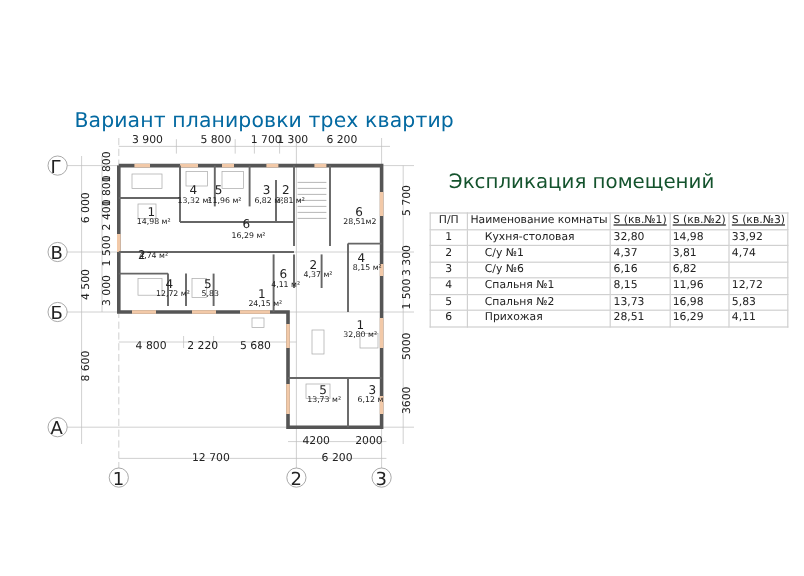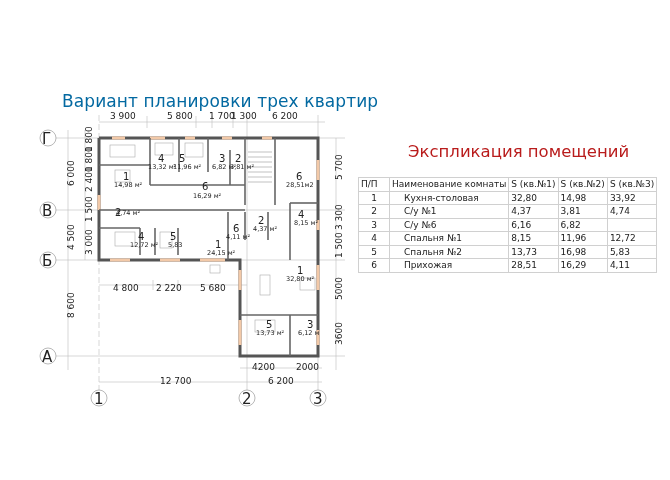--- a/index.html
+++ b/index.html
@@ -1,36 +1,36 @@
 <!DOCTYPE html>
 <html><head>
 <meta charset="utf-8">
 <style>
   html, body { margin:0; padding:0; background:#ffffff; }
   body { width:670px; height:480px; position:relative; overflow:hidden;
          font-family:"DejaVu Sans", sans-serif; color:#222; }
   .title { position:absolute; left:62px; top:91px; font-size:17px; color:#0369a1; letter-spacing:0.1px; }
-  .expl-title { position:absolute; left:408px; top:142px; font-size:16.5px; color:#b91c1c; }
+  .expl-title { position:absolute; left:374px; top:142px; font-size:16.5px; color:#14532d; }
   svg.plan { position:absolute; left:0; top:0; }
   .dim { font-family:"DejaVu Sans", sans-serif; font-size:9px; fill:#222; }
   .dimv { font-family:"DejaVu Sans", sans-serif; font-size:9px; fill:#222; }
   .axis-label { font-family:"DejaVu Sans", sans-serif; font-size:15px; fill:#222; }
   .room-num { font-family:"DejaVu Sans", sans-serif; font-size:10px; fill:#222; }
   .room-area { font-family:"DejaVu Sans", sans-serif; font-size:6.5px; fill:#222; }
 
   table.expl { position:absolute; left:358px; top:177px; border-collapse:collapse;
                font-size:9px; color:#222; }
   table.expl td, table.expl th { border:1px solid #d0d0d0; padding:0 2px; height:12.5px;
                font-weight:normal; white-space:nowrap; line-height:12px; }
-  table.expl th { text-align:left; }
+  table.expl th { text-align:center; }
   table.expl td.c { text-align:center; }
   table.expl td.name { padding-left:14px;margin-top:32px; }
   .col-pp { width:26px; }
   .col-name { width:106px; }
-  .col-s { width:40px; }
+  .col-s { width:40px;text-decoration:underline; }
 </style>
 </head>
 <body>
 
 <div class="title">Вариант планировки трех квартир</div>
 <div class="expl-title">Экспликация помещений</div>
 
 <svg class="plan" width="670" height="480" viewBox="0 0 670 480">
 
   <g stroke="#bdbdbd" stroke-width="0.6" fill="none">

